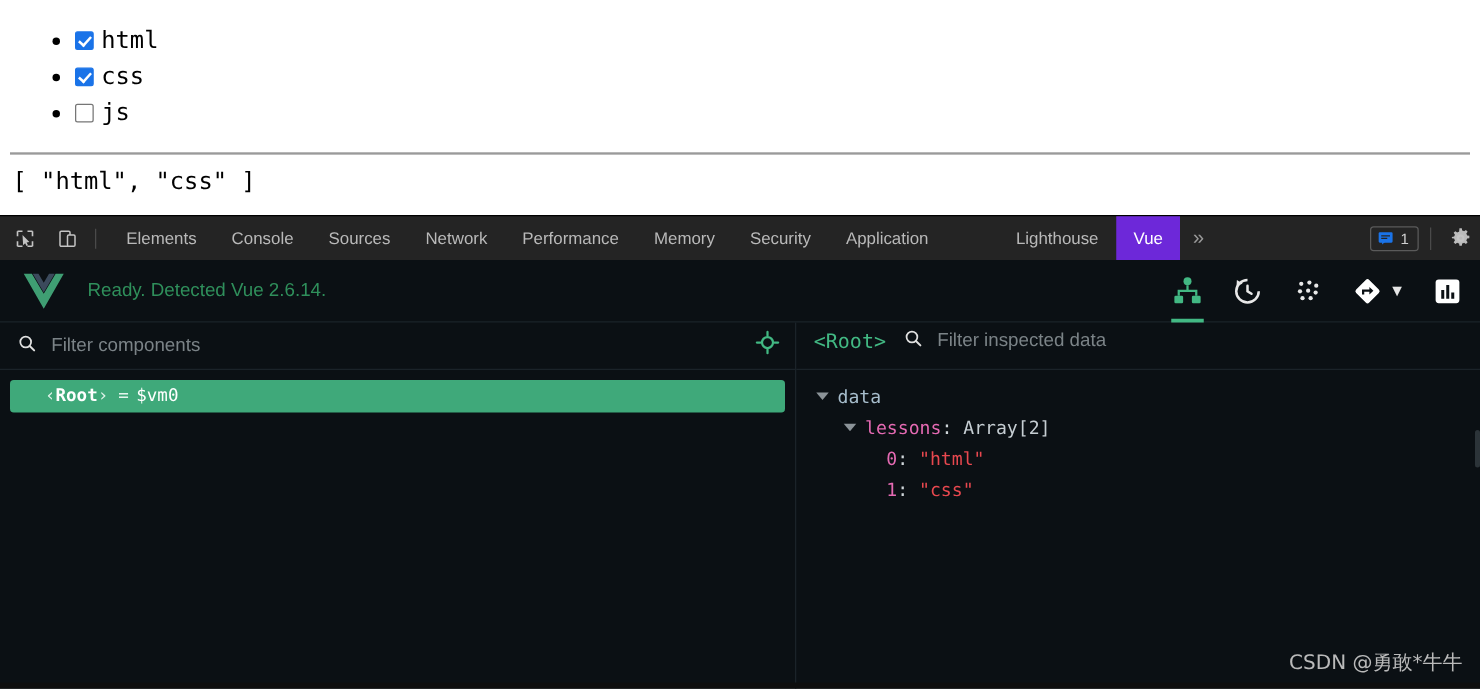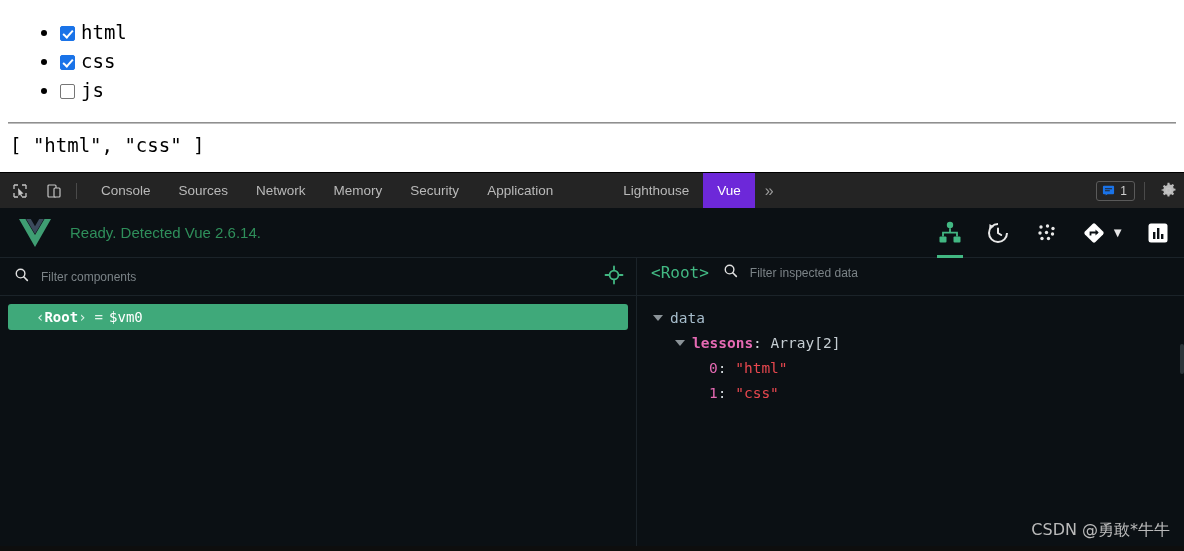--- a/index.html
+++ b/index.html
@@ -207,21 +207,21 @@
     display: flex;
     align-items: center;
     padding: 0 12px 0 14px;
     border-bottom: 1px solid #1b2329;
   }
   .filter-input {
     background: transparent;
     border: none;
     outline: none;
     color: #d3d3d3;
-    font-size: 12px;
+    font-size: 15px;
     font-family: "Liberation Sans", sans-serif;
     margin-left: 12px;
     flex: 1;
   }
   .filter-input::placeholder { color: #7b8387; }
   .target-icon { margin-left: auto; cursor: pointer; }
 
   .tree-area { padding: 8px 8px 0 8px; }
   .comp-row {
     background: #3fa97a;
@@ -264,21 +264,21 @@
     display: inline-block;
     width: 0; height: 0;
     border-left: 5px solid transparent;
     border-right: 5px solid transparent;
     border-top: 6px solid #8b9398;
     vertical-align: 2px;
     margin-right: 7px;
     cursor: pointer;
   }
   .k-data  { color: #a7bdcc; }
-  .k-prop  { color: #e56ab3; font-weight: bold; }
+  .k-prop  { color: #e56ab3; }
   .k-colon { color: #cfd6da; }
   .v-type  { color: #c6ced3; }
   .v-idx   { color: #e56ab3; }
   .v-str   { color: #e8484f; }
   .row-l1 { padding-left: 4px; }
   .row-l2 { padding-left: 26px; }
   .row-l3 { padding-left: 60px; }
 
   .watermark {
     position: absolute;
@@ -335,23 +335,25 @@
 
   <div class="dt-tool-icon">
     <svg width="16" height="16" viewBox="0 0 16 16">
       <rect x="2" y="2" width="8" height="12" rx="1" stroke="#c4c4c4" stroke-width="1.2" fill="none"></rect>
       <rect x="8" y="5" width="6" height="9" rx="1" stroke="#c4c4c4" stroke-width="1.2" fill="#242424"></rect>
     </svg>
   </div>
 
   <div class="dt-divider-v"></div>
 
+  <div class="dt-tab">Elements</div>
   <div class="dt-tab">Console</div>
   <div class="dt-tab">Sources</div>
   <div class="dt-tab">Network</div>
+  <div class="dt-tab">Performance</div>
   <div class="dt-tab">Memory</div>
   <div class="dt-tab">Security</div>
   <div class="dt-tab">Application</div>
   <div class="dt-tab-spacer"></div>
   <div class="dt-tab">Lighthouse</div>
   <div class="dt-tab active">Vue</div>
   <div class="dt-overflow">»</div>
 
   <div class="dt-right">
     <div class="msg-badge">

